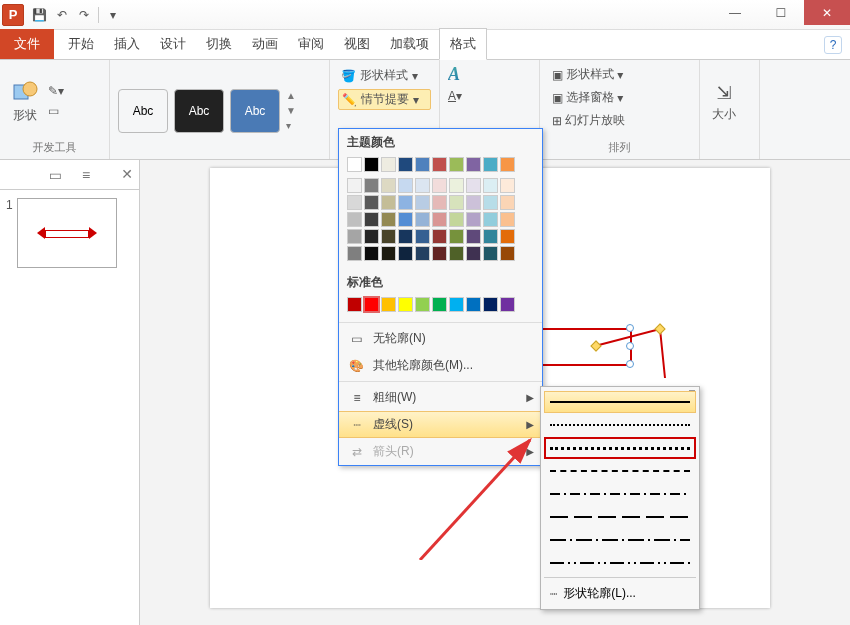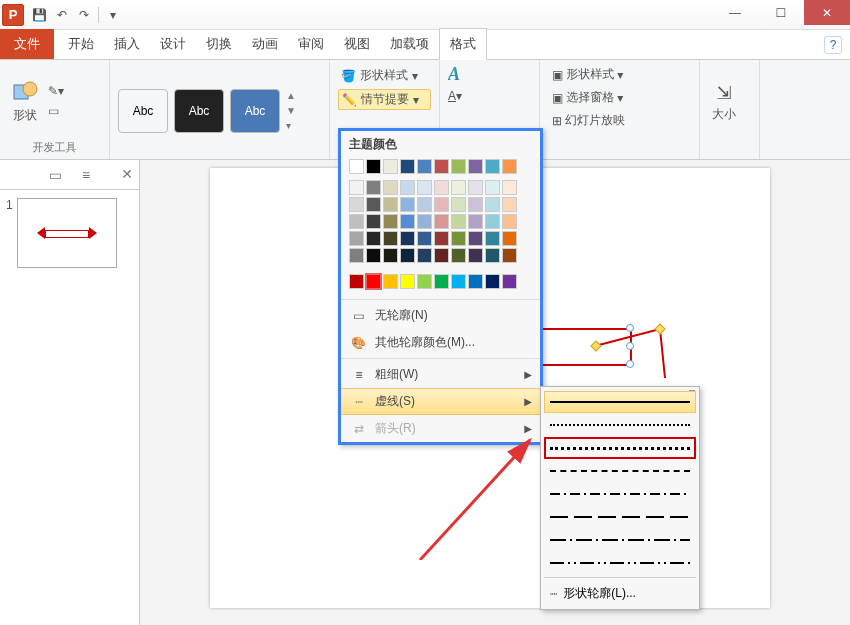--- a/index.html
+++ b/index.html
@@ -53,21 +53,21 @@
 
   .slide-area { flex:1; position:relative; background:#f3f3f3;}
   .slide { position:absolute; left:70px; top:8px; width:560px; height:440px; background:#fff; box-shadow:0 0 3px rgba(0,0,0,0.3);}
 
   .callout { position:absolute; left:410px; top:328px; width:270px; height:60px;}
   .callout svg { overflow:visible;}
   .handle { position:absolute; width:8px; height:8px; background:#fff; border:1px solid #5b9bd5; border-radius:50%;}
   .yhandle { position:absolute; width:8px; height:8px; background:#ffd966; border:1px solid #c9a227; transform:rotate(45deg);}
 
   
-  .dropdown { position:absolute; left:338px; top:128px; width:205px; background:#f7f7f7; border:3px solid #3b82f6; box-shadow:2px 2px 5px rgba(0,0,0,0.25); font-size:12px; color:#444;}
+  .dropdown { position:absolute; left:338px; top:128px; width:205px; background:#f7f7f7; border:1px solid #3b82f6; box-shadow:2px 2px 5px rgba(0,0,0,0.25); font-size:12px; color:#444;}
   .dd-title { padding:5px 8px 3px; font-weight:bold;}
   .color-grid { padding:3px 8px 6px;}
   .color-row { display:flex; gap:2px; margin-bottom:2px;}
   .color-row .c { width:15px; height:15px; border:1px solid #ccc;}
   .dd-item { padding:5px 10px; display:flex; align-items:center; gap:8px; position:relative;}
   .dd-item .arrow { position:absolute; right:8px; font-size:10px; color:#555;}
   .dd-item.hover { background:linear-gradient(#fff2c8,#ffe18a); border-top:1px solid #f0c36d; border-bottom:1px solid #f0c36d; padding-top:4px; padding-bottom:4px;}
   .dd-item.disabled { color:#aaa;}
   .dd-sep { height:1px; background:#ddd; margin:2px 0;}
   .dd-icon { width:16px; height:16px; display:flex; align-items:center; justify-content:center;}
@@ -173,20 +173,21 @@
     </div>
     <div class="group-label">&nbsp;</div>
   </div>
 
   <div class="group" style="width:160px">
     <div class="group-body" style="flex-direction:column;align-items:flex-start;gap:2px">
       <div class="ribbtn">▣ <span>形状样式</span> ▾</div>
       <div class="ribbtn">▣ <span>选择窗格</span> ▾</div>
       <div class="ribbtn">⊞ <span>幻灯片放映</span></div>
     </div>
+    <div class="group-label">排列</div>
   </div>
 
   <div class="group" style="width:60px">
     <div class="group-body">
       <div class="vbtn">
         <span style="font-size:18px">⇲</span>
         <span>大小</span>
       </div>
     </div>
     <div class="group-label">&nbsp;</div>
@@ -303,20 +304,21 @@
           <div class="c" style="background: rgb(15, 36, 62);"></div>
           <div class="c" style="background: rgb(36, 64, 97);"></div>
           <div class="c" style="background: rgb(99, 36, 35);"></div>
           <div class="c" style="background: rgb(79, 97, 40);"></div>
           <div class="c" style="background: rgb(63, 49, 81);"></div>
           <div class="c" style="background: rgb(32, 88, 103);"></div>
           <div class="c" style="background: rgb(151, 72, 6);"></div>
         </div>
       </div>
   </div>
+  <div class="dd-title">标准色</div>
   <div class="color-grid">
     <div class="color-row std-row" id="std-row">
         <div class="c" style="background: rgb(192, 0, 0);"></div>
         <div class="c sel" style="background: rgb(255, 0, 0);"></div>
         <div class="c" style="background: rgb(255, 192, 0);"></div>
         <div class="c" style="background: rgb(255, 255, 0);"></div>
         <div class="c" style="background: rgb(146, 208, 80);"></div>
         <div class="c" style="background: rgb(0, 176, 80);"></div>
         <div class="c" style="background: rgb(0, 176, 240);"></div>
         <div class="c" style="background: rgb(0, 112, 192);"></div>

